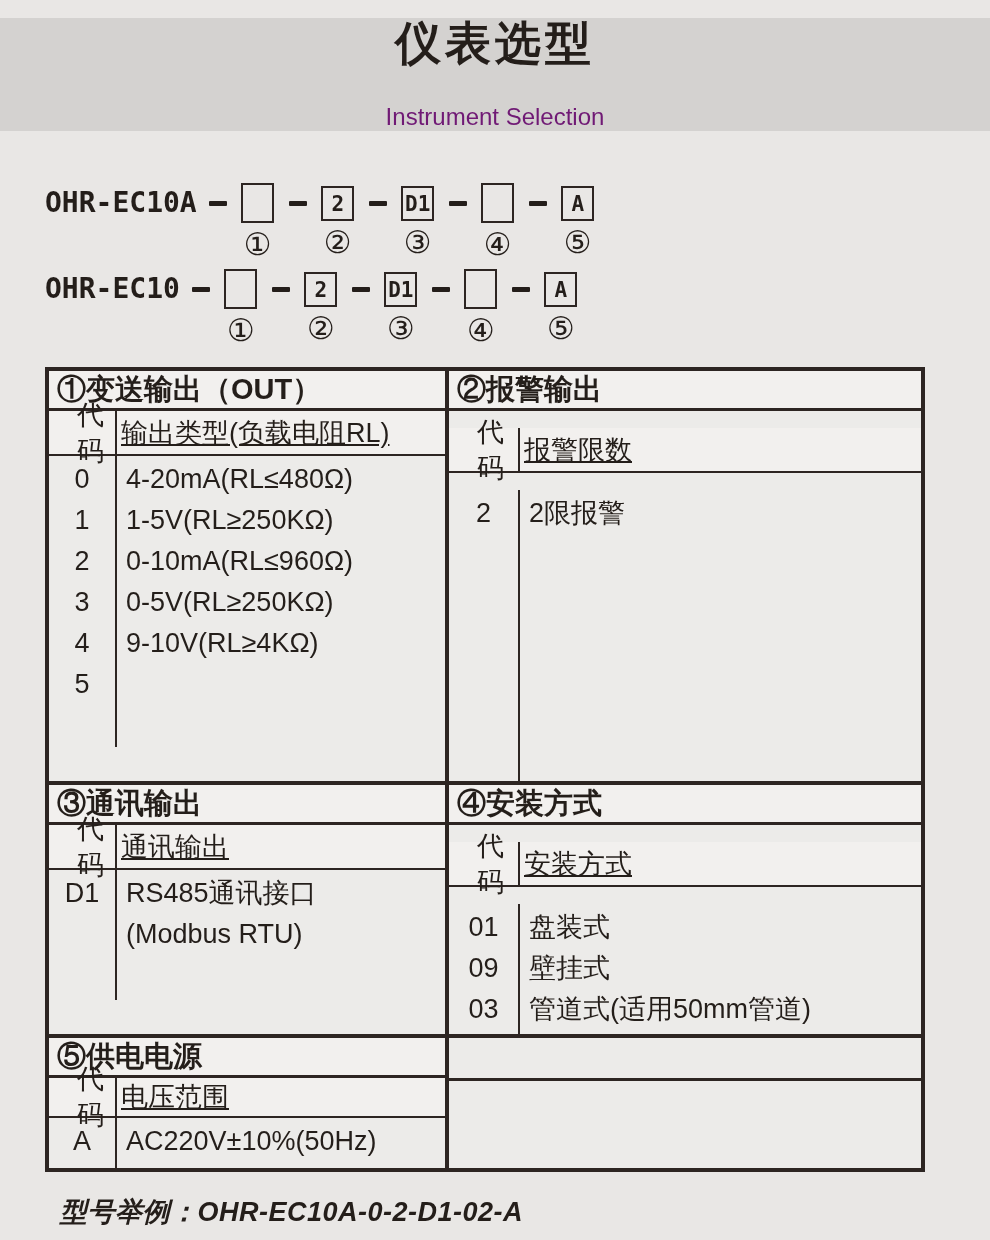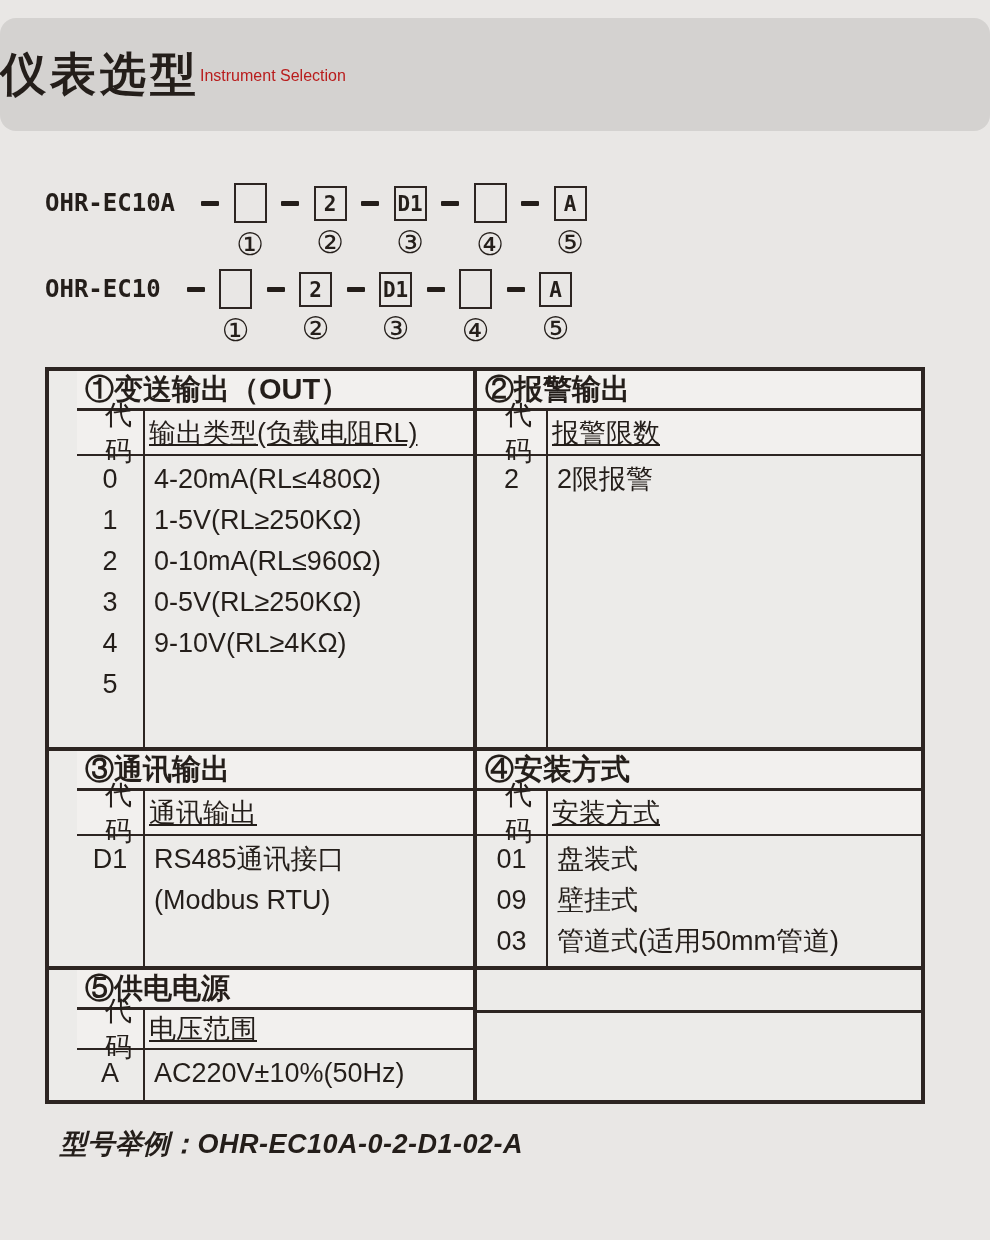--- a/index.html
+++ b/index.html
@@ -10,43 +10,43 @@
     --cell-bg:#ecebe9;
     --head-bg:#f2f0ee;
   }
   *{margin:0;padding:0;box-sizing:border-box;}
   body{width:990px;height:1240px;background:var(--page-bg);
        font-family:"Liberation Sans", sans-serif;color:var(--text);overflow:hidden;}
   .page{width:990px;height:1240px;}
 
   
   .band{margin-top:18px;height:113px;background:var(--band-bg);
-        display:flex;align-items:center;justify-content:flex-start;border-radius:16px;}
+        display:flex;flex-direction:column;align-items:center;justify-content:space-between;}
   .title{font-size:46px;font-weight:bold;letter-spacing:4px;line-height:1.1;}
-  .subtitle{font-size:16px;margin-top:3px;color:#b91c1c;}
+  .subtitle{font-size:24px;margin-top:3px;color:#701a75;}
 
   
   .models{padding-left:45px;margin-top:52px;}
   .model-line{display:flex;align-items:flex-start;gap:9px;margin-bottom:8px;}
-  .prefix{font-family:"DejaVu Sans Mono", monospace;font-weight:bold;font-size:24px;
-          line-height:40px;margin-right:17px;}
+  .prefix{font-family:"DejaVu Sans Mono", monospace;font-weight:bold;font-size:28px;
+          line-height:40px;margin-right:3px;}
   .dash{width:18px;height:5px;background:var(--text);margin-top:18px;border-radius:1px;}
   .slot{display:flex;flex-direction:column;align-items:center;width:44px;}
   .box{width:33px;height:40px;border:2px solid var(--border);display:flex;align-items:center;
        justify-content:center;font-family:"DejaVu Sans Mono", monospace;font-weight:bold;font-size:21px;}
   .slot.filled .box{height:35px;margin-top:3px;}
   .circle{font-family:"DejaVu Sans", sans-serif;font-size:31px;line-height:34px;margin-top:4px;}
 
   
   .sel-table{margin:20px 0 0 45px;width:880px;border:4px solid var(--border);background:var(--cell-bg);}
   .section{display:flex;}
   .sec-sep{height:4px;background:var(--border);}
   .half{display:flex;flex-direction:column;}
-  .half.l{width:400px;border-right:4px solid var(--border);margin-left:28px;}
-  .half.r{flex:1;}
+  .half.l{width:400px;border-right:4px solid var(--border);}
+  .half.r{flex:1;gap:17px;}
   .sec-title{height:40px;border-bottom:3px solid var(--border);background:var(--head-bg);
              display:flex;align-items:center;padding-left:8px;font-size:29px;font-weight:bold;}
   .subhead{height:45px;border-bottom:2px solid var(--border);background:var(--head-bg);
            display:flex;align-items:stretch;font-size:27px;}
   .code-h{width:68px;border-right:2px solid var(--border);display:flex;align-items:center;justify-content:center;padding-left:28px;}
   .half.r .code-h{width:71px;}
   .val-h{flex:1;display:flex;align-items:center;padding-left:4px;text-decoration:underline;}
   .tbody{display:flex;align-items:stretch;font-size:27px;}
   .codes{width:68px;border-right:2px solid var(--border);text-align:center;padding-top:3px;}
   .half.r .codes{width:71px;}

